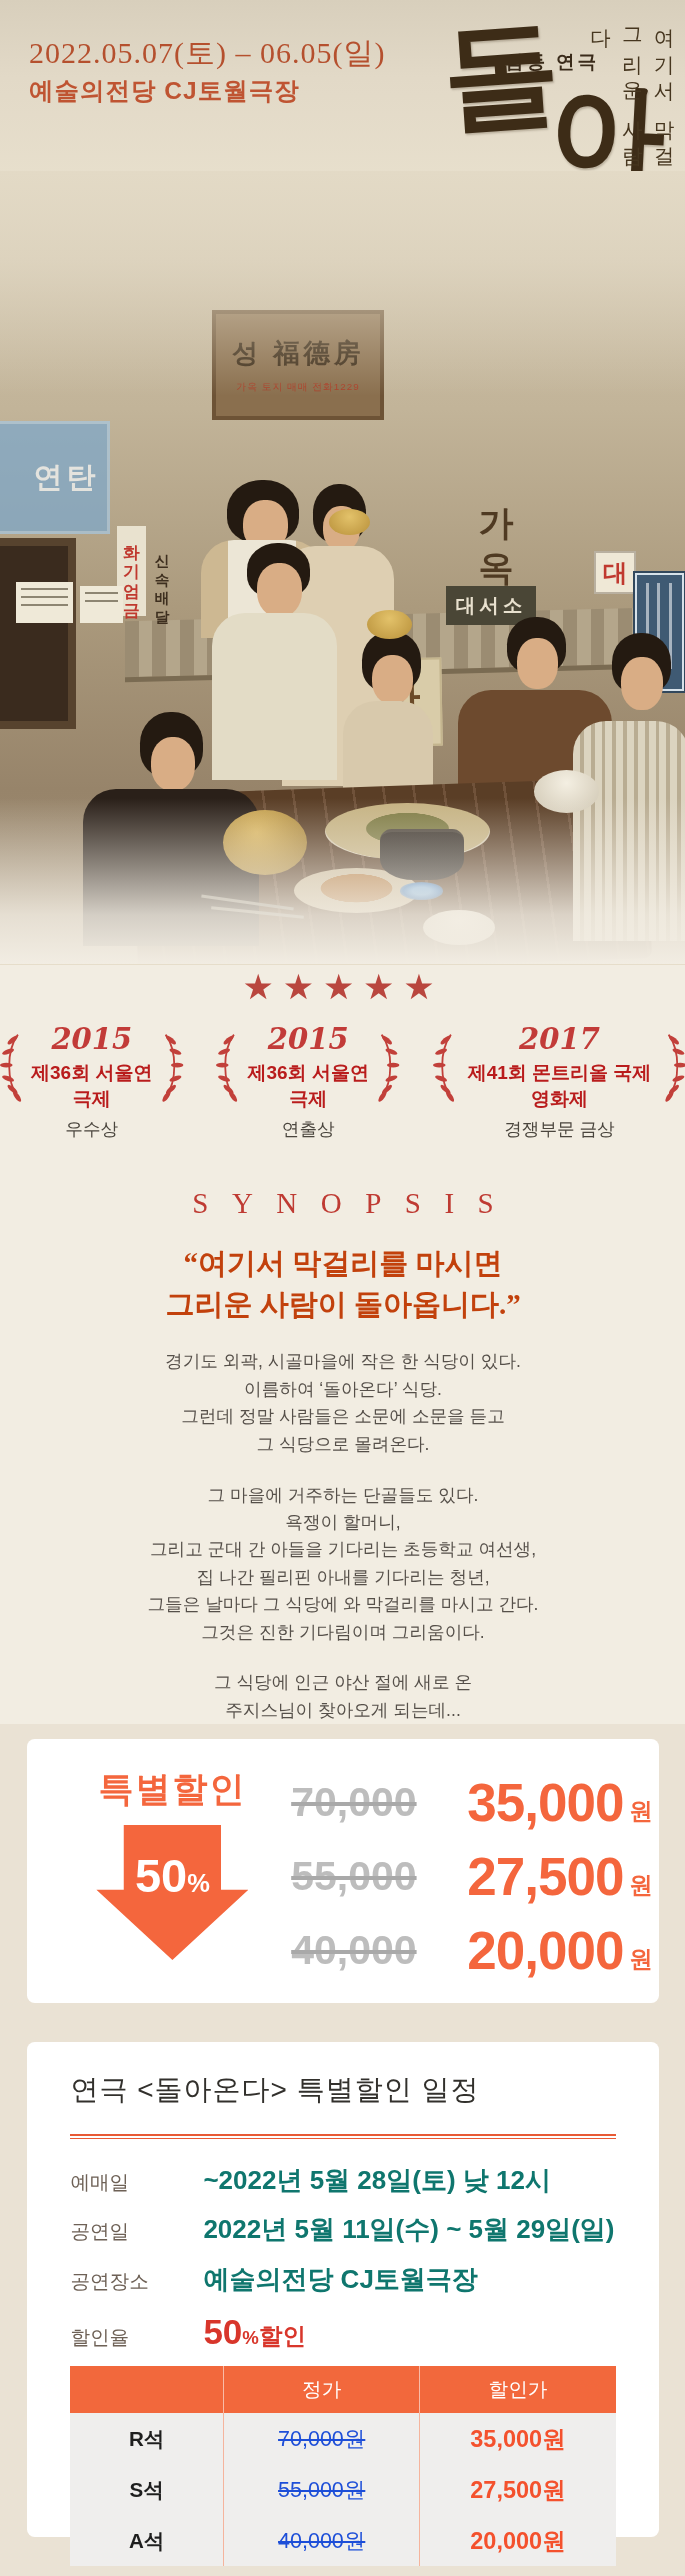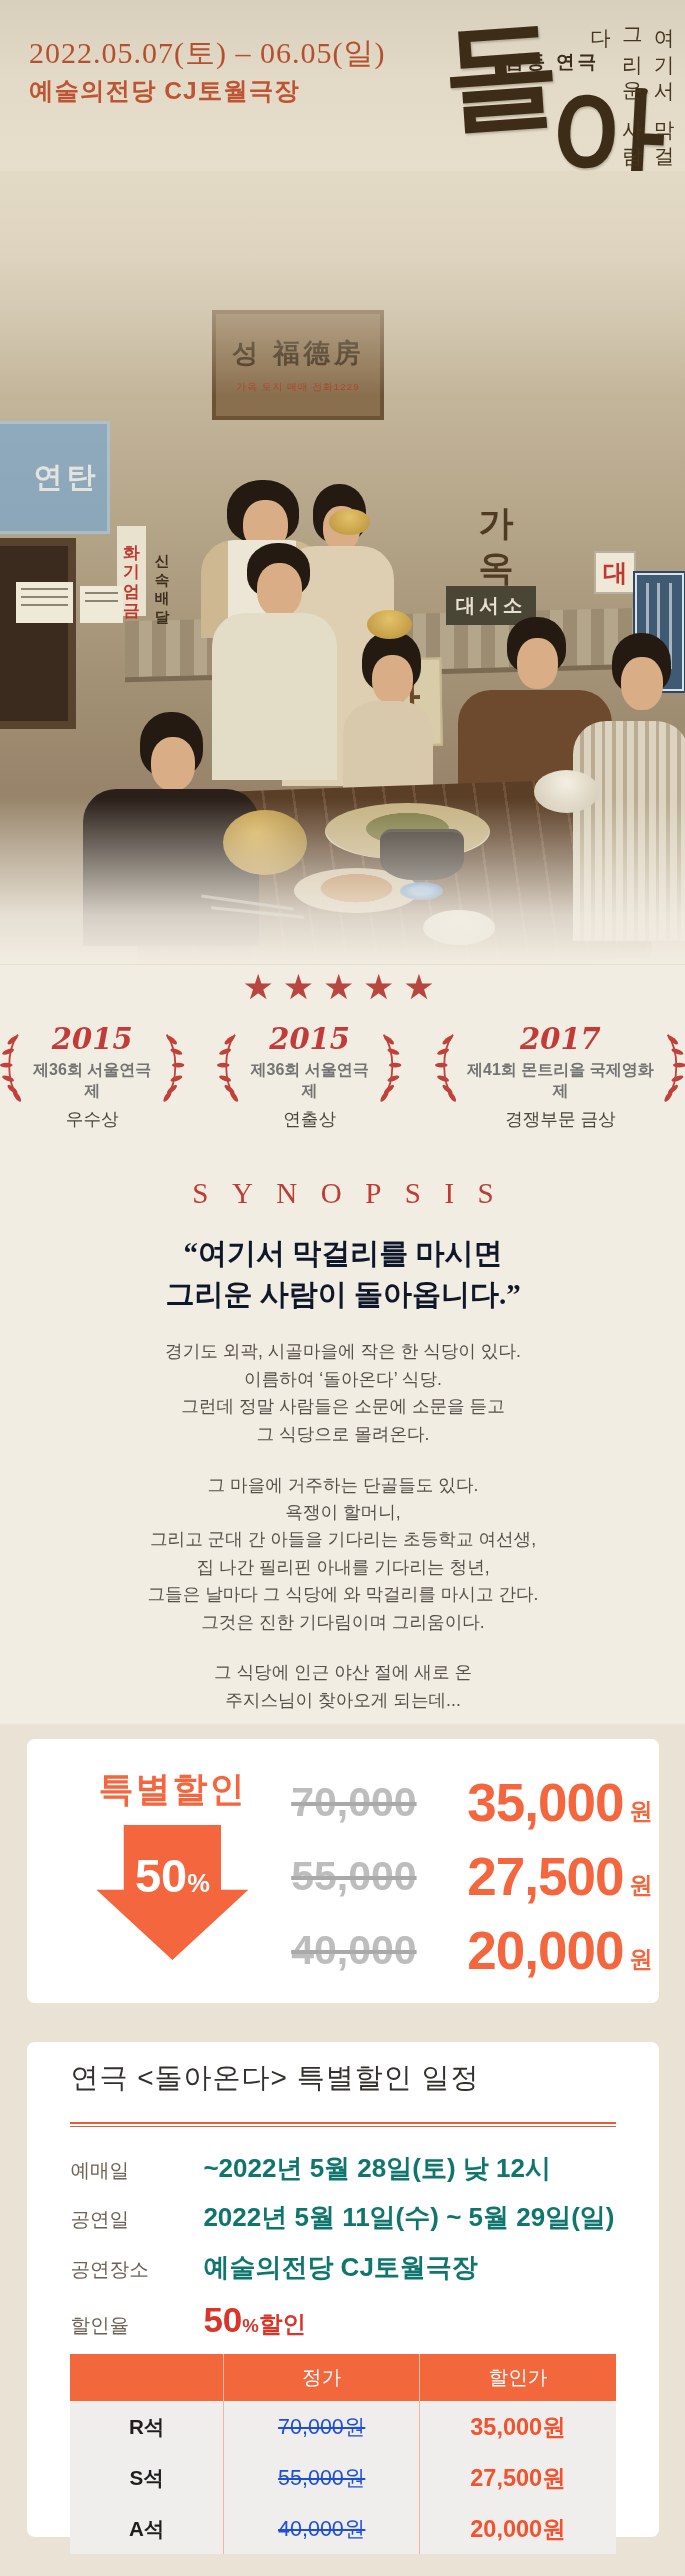--- a/index.html
+++ b/index.html
@@ -121,45 +121,45 @@
 
   
   .cream { position:relative; width:686px; height:759px; background:#f2ede2; text-align:center; }
   .stars { padding-top:2px; font-size:35px; letter-spacing:8.8px; color:#b9463e; line-height:39px; }
   .awards { margin-top:17.6px; display:flex; justify-content:center; align-items:flex-start; gap:33px; }
   .award { display:flex; align-items:stretch; gap:5.9px; }
   .laurel { flex:none; margin-top:3.9px; }
   .laurel.right { transform:scaleX(-1); }
   .award-mid { display:flex; flex-direction:column; align-items:center;justify-content:space-between; }
   .award-year { font-family:"DejaVu Serif", serif; font-style:italic; font-weight:bold; font-size:29px; color:#c23b38; line-height:31px; }
-  .award-event { margin-top:5.9px; font-size:16px; font-weight:bold; color:#737373; }
+  .award-event { margin-top:5.9px; font-size:19px; font-weight:bold; color:#b91c1c; }
   .award-prize { margin-top:4.9px; font-size:17.6px; color:#4a453d; }
   .syn-head { margin-top:47px; font-family:"Liberation Serif", serif; font-size:29px; color:#bf3b33;
     letter-spacing:23.5px; text-indent:23.5px; line-height:31px; }
-  .quote { margin-top:23.5px; font-family:"Liberation Serif", serif; font-size:29px; color:#0f172a; line-height:41px; font-weight:bold; }
+  .quote { margin-top:23.5px; font-family:"Liberation Serif", serif; font-size:29px; color:#c2410c; line-height:41px; font-weight:bold; }
   .syn-para { margin-top:23.5px; font-size:17.6px; color:#56504a; line-height:27.4px; }
 
   
   .beige { position:relative; width:686px; height:852px; background:#eae2d4; }
   .card { position:relative; margin:0 27.4px; background:#fff; border-radius:7.8px; }
   .card1 { margin-top:14.7px; height:264px; display:flex; padding:27.4px 39px 0 47px; }
   .disc-left { width:196px; flex:none; text-align:center; }
   .disc-label { font-size:35px; font-weight:bold; color:#f4663d; letter-spacing:2px; }
   .disc-arrow { position:relative; margin:11.8px auto 0; width:152px; height:135px; background:#f4663d;
     clip-path:polygon(18% 0, 82% 0, 82% 48%, 100% 48%, 50% 100%, 0 48%, 18% 48%); }
   .disc-arrow .pct { position:absolute; left:0; right:0; top:23.5px; color:#fff; font-weight:bold; font-size:47px;text-align:center; }
   .disc-arrow .pct small { font-size:25.5px; font-weight:bold; }
   .disc-rows { flex:1; display:flex; flex-direction:column; gap:8.8px; padding-top:3.9px; }
   .disc-row { display:flex; align-items:center; justify-content:flex-end; height:65px; }
   .old-price { width:167px; text-align:center; font-size:41px; font-weight:bold; color:#bdbdbd;
     text-decoration:line-through; text-decoration-thickness:3.9px; text-decoration-color:#a9a9a9; }
   .new-price { width:186px; text-align:right; font-size:53px; font-weight:bold; color:#f4663d; letter-spacing:-1px; }
   .won { font-size:23.5px; font-weight:bold; color:#f4663d; margin-left:5.9px; align-self:flex-end; padding-bottom:7.8px; }
 
-  .card2 { margin-top:39px; height:495px; padding:17px 43px 0; }
+  .card2 { margin-top:39px; height:495px; padding:29px 43px 0; }
   .sch-title { font-size:28px; color:#32302c; letter-spacing:1px; }
   .sch-divider { margin-top:25.5px; height:4.9px; border-top:2px solid #e85a35; border-bottom:1px solid #e85a35; }
   .sch-info { margin-top:23.5px; }
   .sch-row { display:flex; align-items:baseline; margin-bottom:14.7px; }
   .sch-label { width:94px; flex:none; font-size:19.6px; color:#6e6156; text-align:justify; text-align-last:justify; margin-right:39px; }
   .sch-value { font-size:26px; color:#0f766e; font-weight:bold; }
   .rate-value { color:#d8362b; font-weight:bold; font-size:23.5px; }
   .rate-value .num { font-size:35px; }
   .rate-value .pc { font-size:18.6px; }
   .sch-table { margin-top:13.7px; width:100%; }

